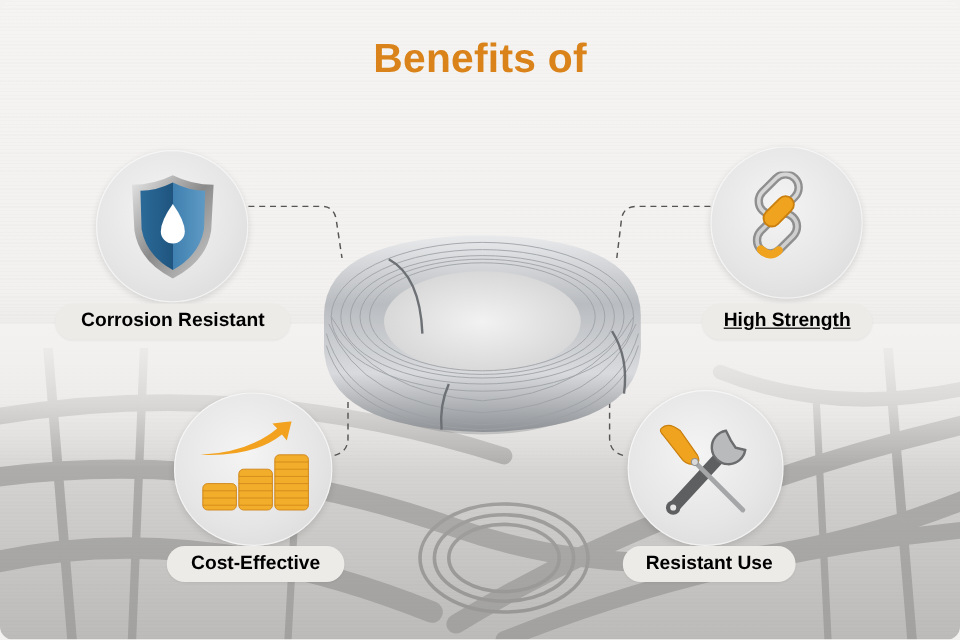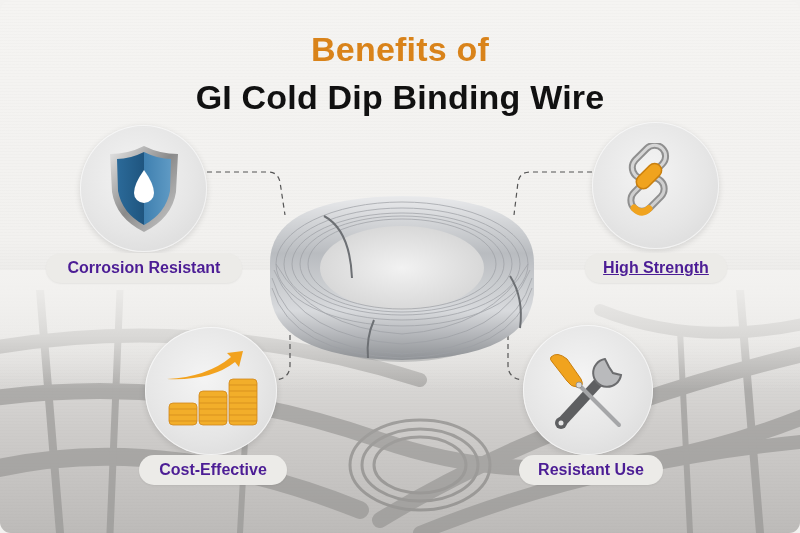--- a/index.html
+++ b/index.html
@@ -34,21 +34,21 @@
       position: absolute; border-radius: 50%;
       background: radial-gradient(circle at 45% 40%, #f4f4f4 0%, #e6e6e6 55%, #d6d6d6 100%);
       box-shadow: 0 2px 6px rgba(0,0,0,0.12), inset 0 0 0 1px rgba(255,255,255,0.6);
       display: flex; align-items: center; justify-content: center;
     }
     .badge-label {
       position: absolute; height: 30px; border-radius: 15px;
       background: #ecebe8;
       box-shadow: 0 1px 2px rgba(0,0,0,0.06);
       display: flex; align-items: center; justify-content: center;
-      font-size: 16px; font-weight: 700; color: #4c1d95; white-space: nowrap;
+      font-size: 16px; font-weight: 700; color: #000000; white-space: nowrap;
     }
     .connectors { position: absolute; left: 0; top: 0; width: 800px; height: 533px; pointer-events: none; }
   </style>
 </head>
 <body>
 
 <div class="canvas">
 
   <svg class="rebar-bg" viewBox="0 0 800 243" preserveAspectRatio="none">
     <g stroke="#8d8c8a" stroke-linecap="round" fill="none">
@@ -66,21 +66,20 @@
     </g>
     <g stroke="#7a7977" fill="none" stroke-width="3">
       <ellipse cx="420" cy="175" rx="70" ry="45"></ellipse>
       <ellipse cx="420" cy="175" rx="58" ry="36"></ellipse>
       <ellipse cx="420" cy="175" rx="46" ry="28"></ellipse>
     </g>
   </svg>
   <div class="fog"></div>
 
   <div class="title title-line1">Benefits of</div>
-  <div class="title title-line2">GI Cold Dip Binding Wire</div>
 
   <svg class="connectors" viewBox="0 0 800 533">
     <g stroke="#555" stroke-width="1.2" stroke-dasharray="5 4" fill="none">
       <path d="M207 172 L268 172 Q278 172 280 182 L285 215"></path>
       <path d="M592 172 L530 172 Q520 172 518 182 L514 215"></path>
       <path d="M290 335 L290 365 Q290 378 276 380"></path>
       <path d="M508 335 L508 365 Q508 378 522 380"></path>
     </g>
   </svg>
 

